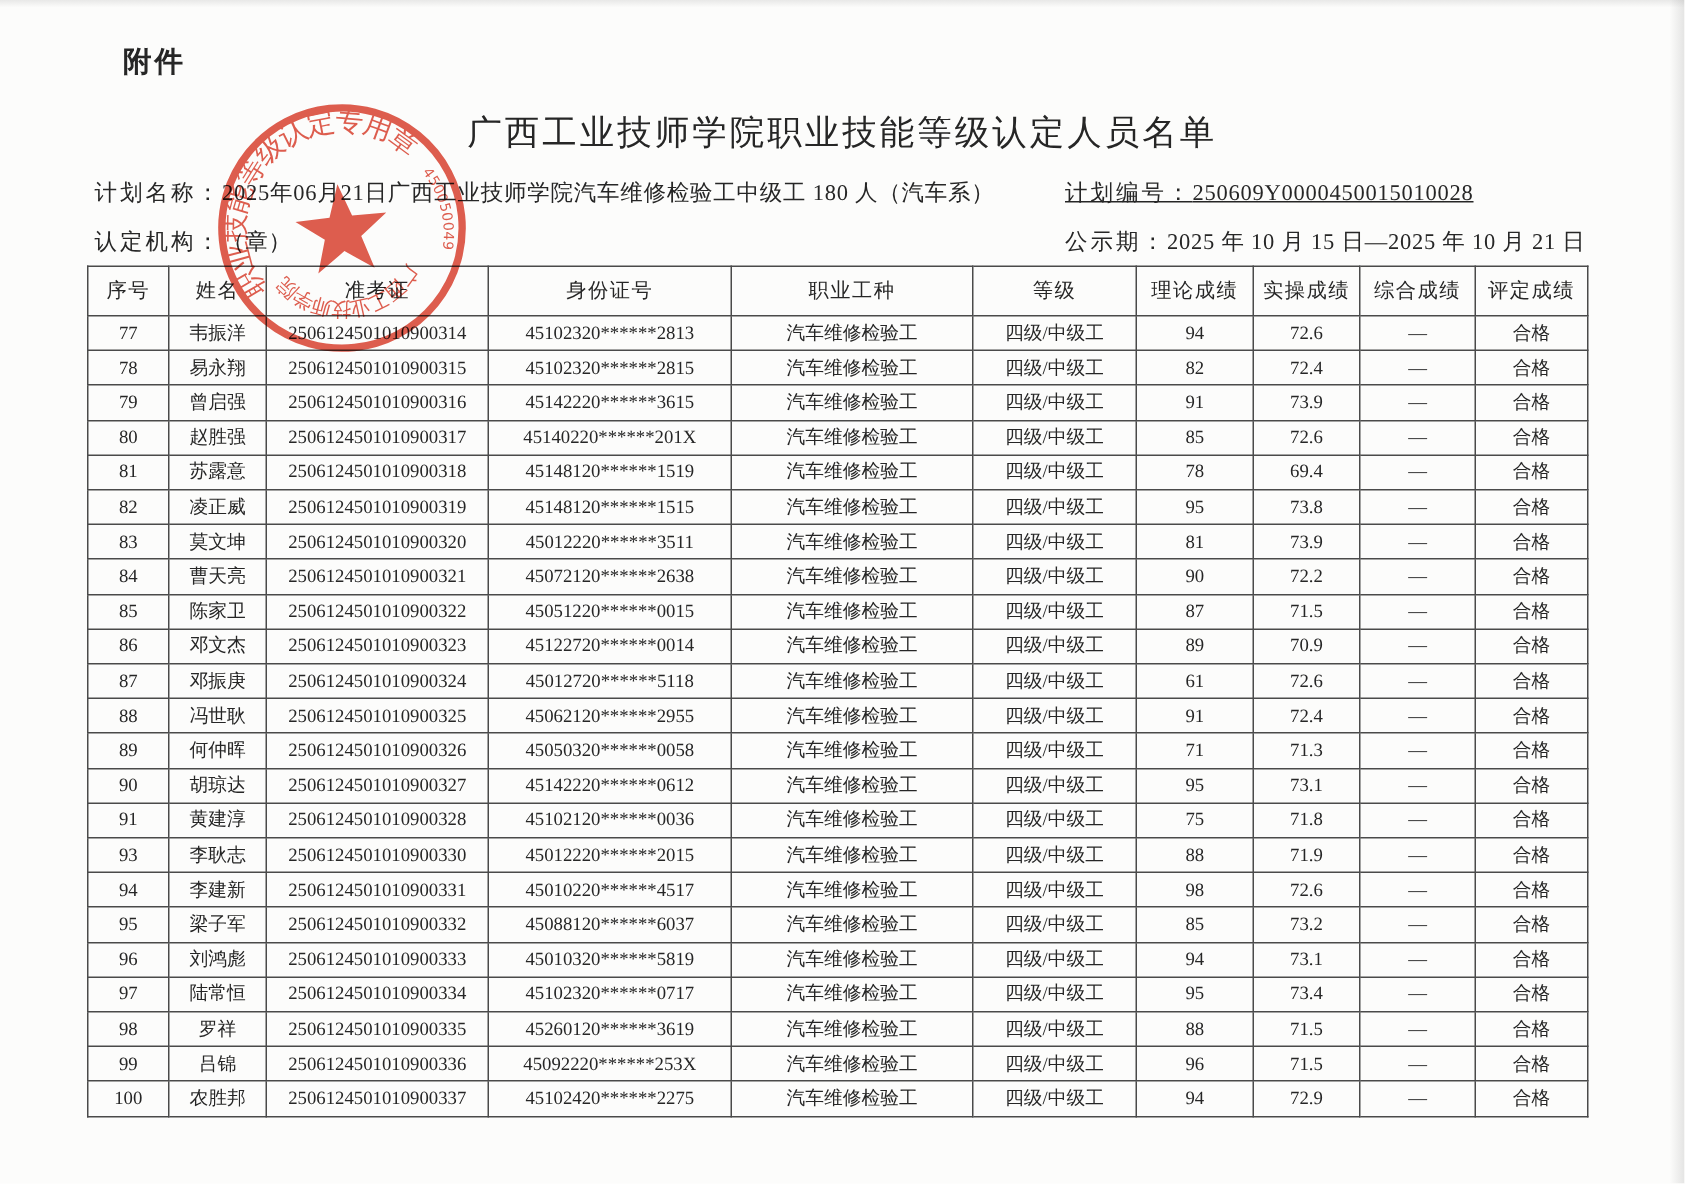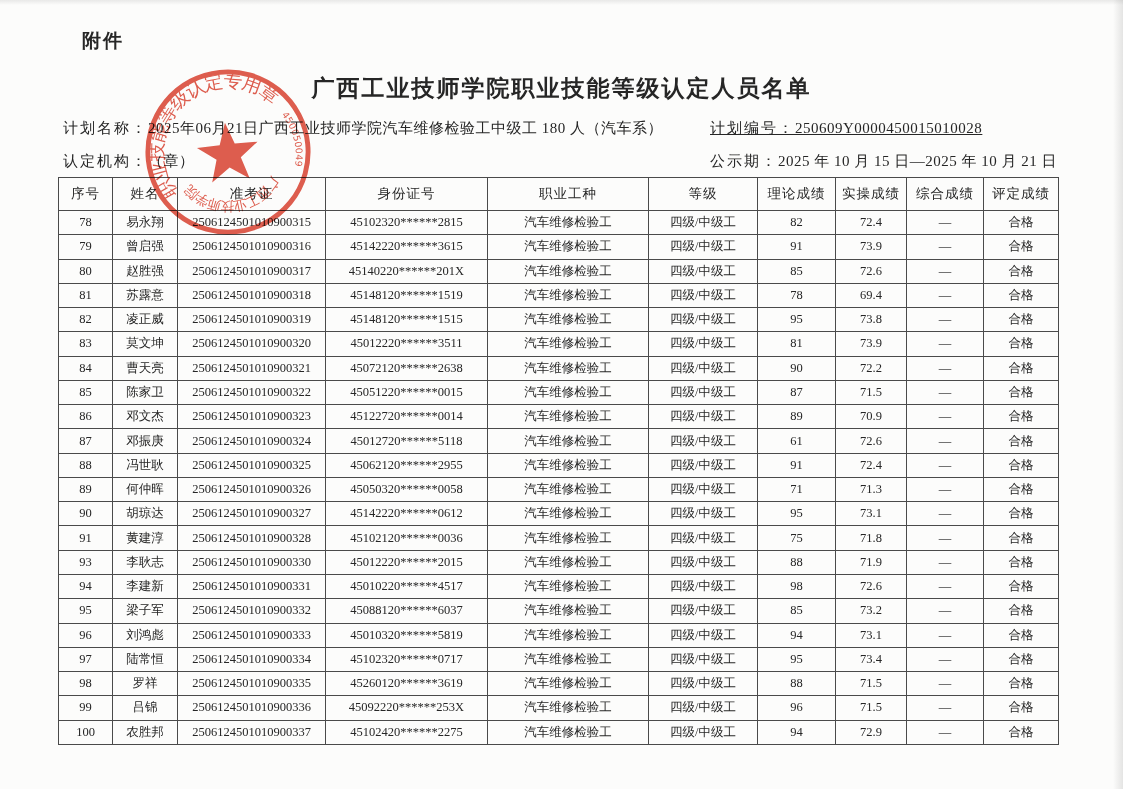--- a/index.html
+++ b/index.html
@@ -9,21 +9,21 @@
     font-family:"Liberation Serif","DejaVu Serif",serif;
     color:#262626;
   }
   
   .scan-edge-right{position:absolute;right:0;top:0;width:10px;height:100%;
     background:linear-gradient(to right,rgba(0,0,0,0),rgba(120,120,120,.18));}
   .scan-edge-top{position:absolute;left:0;top:0;width:100%;height:5px;
     background:linear-gradient(to bottom,rgba(120,120,120,.15),rgba(0,0,0,0));}
   .attachment{position:absolute;left:82px;top:28px;font-size:19px;font-weight:bold;letter-spacing:2px;}
   .doc-title{position:absolute;left:0;top:73px;width:1123px;text-align:center;
-    font-size:23px;font-weight:bold;letter-spacing:2px;}
+    font-size:23px;font-weight:normal;letter-spacing:2px;}
   .meta-row{position:absolute;font-size:15px;white-space:nowrap;}
   .meta-label{letter-spacing:2px;}
   .meta-value{letter-spacing:.5px;}
   .m1l{left:63px;top:119px;} .m1r{left:710px;top:119px;text-decoration:underline;}
   .m2l{left:63px;top:152px;} .m2r{left:710px;top:152px;}
   table.results{
     position:absolute;left:58px;top:177px;width:1000px;height:568px;
     border-collapse:collapse;table-layout:fixed;
     font-size:12.5px;
     padding-left:21px;
@@ -86,20 +86,32 @@
       <th>职业工种</th>
       <th>等级</th>
       <th>理论成绩</th>
       <th>实操成绩</th>
       <th>综合成绩</th>
       <th>评定成绩</th>
     </tr>
   </thead>
   <tbody>
       <tr>
+        <td>77</td>
+        <td>韦振洋</td>
+        <td>2506124501010900314</td>
+        <td>45102320******2813</td>
+        <td>汽车维修检验工</td>
+        <td>四级/中级工</td>
+        <td>94</td>
+        <td>72.6</td>
+        <td>—</td>
+        <td>合格</td>
+      </tr>
+      <tr>
         <td>78</td>
         <td>易永翔</td>
         <td>2506124501010900315</td>
         <td>45102320******2815</td>
         <td>汽车维修检验工</td>
         <td>四级/中级工</td>
         <td>82</td>
         <td>72.4</td>
         <td>—</td>
         <td>合格</td>

